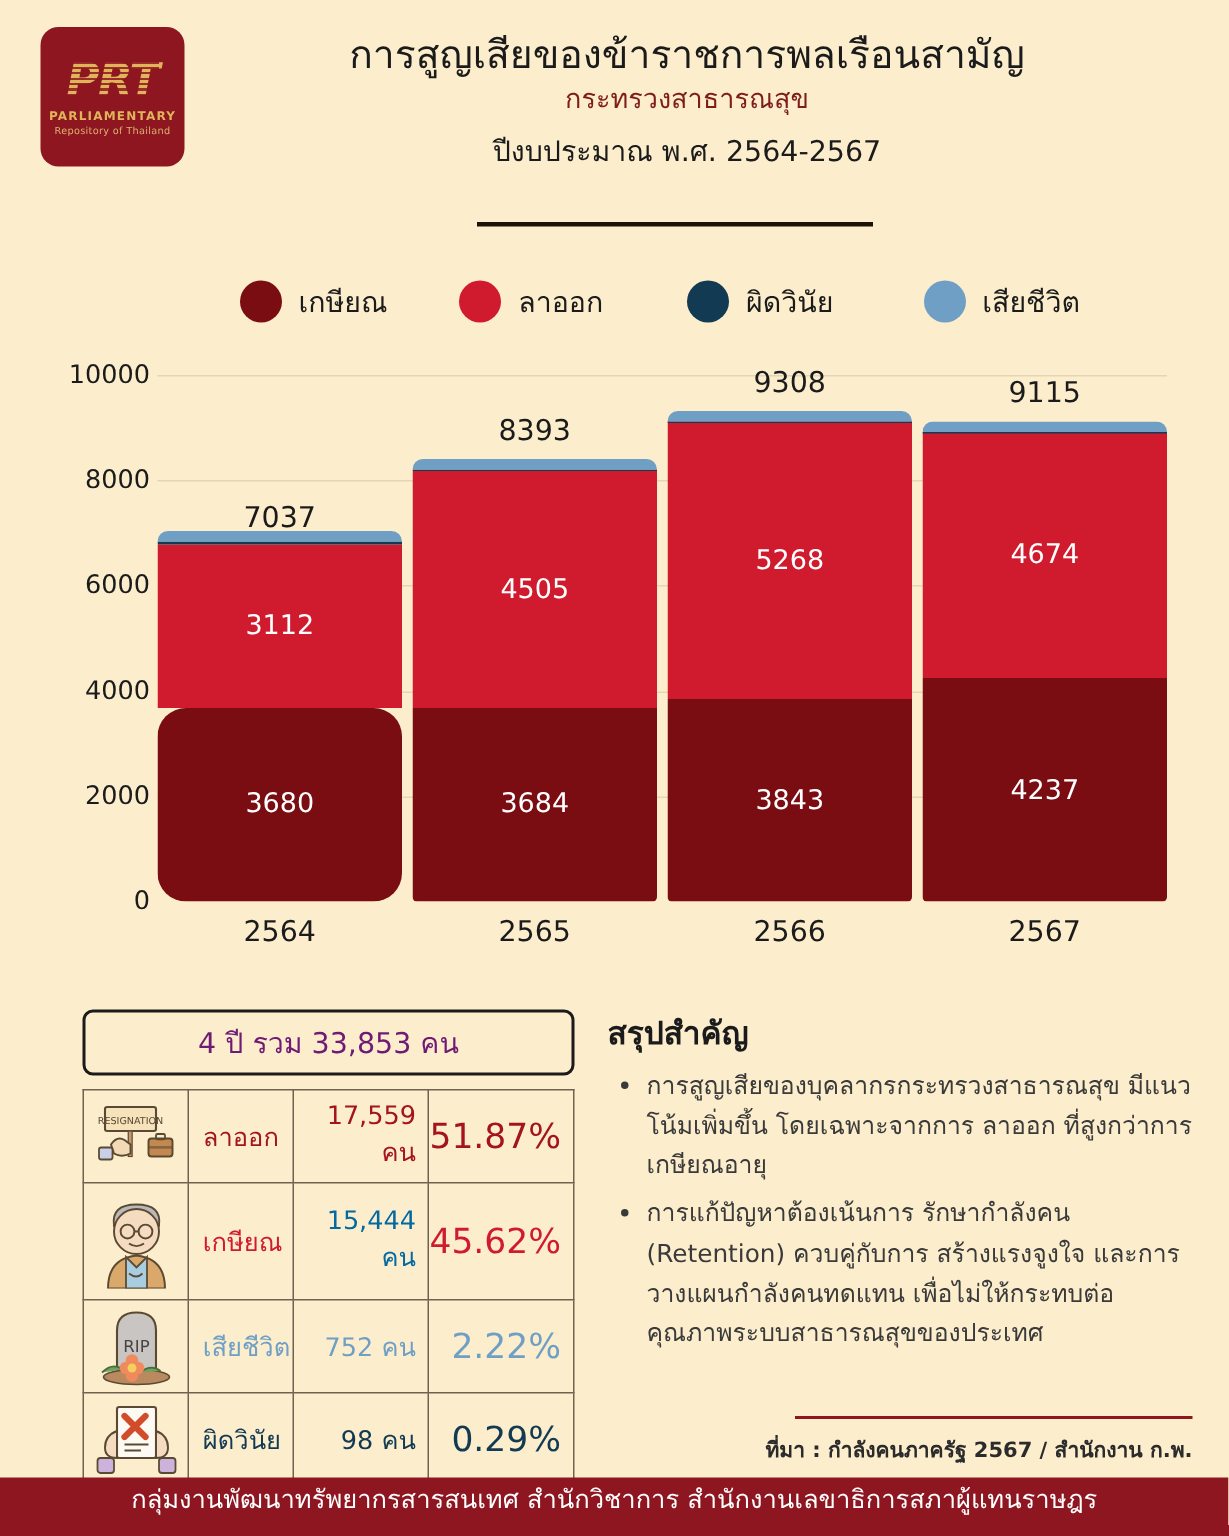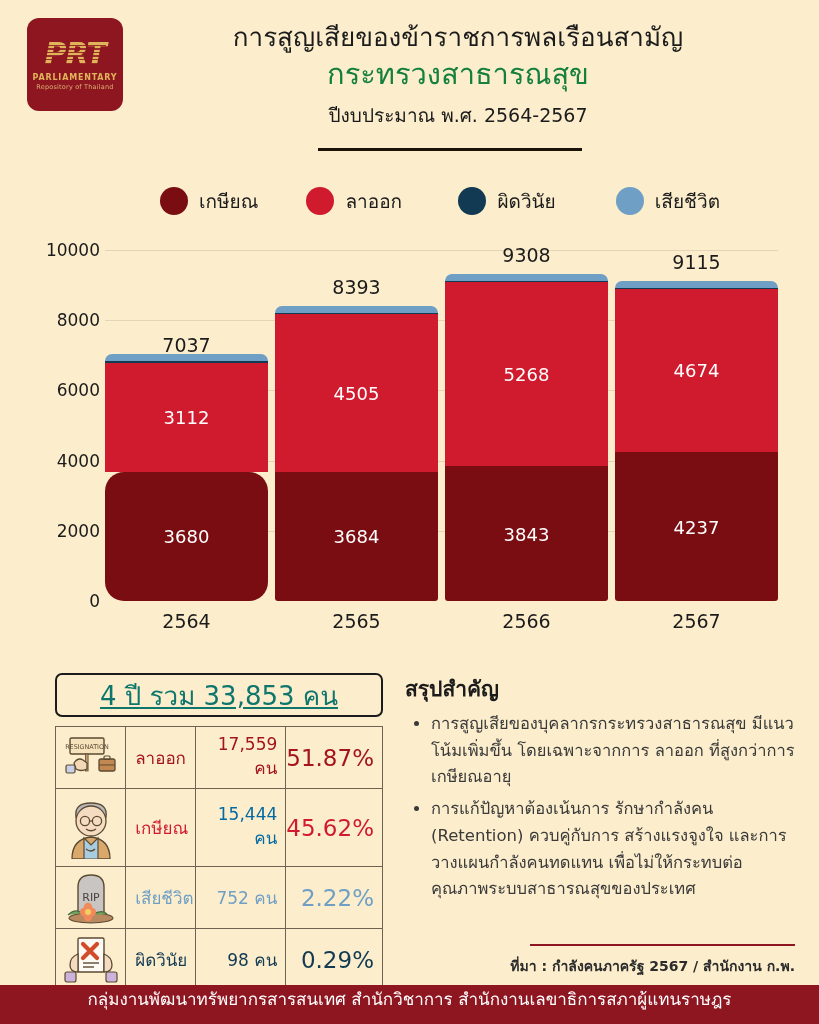--- a/index.html
+++ b/index.html
@@ -34,21 +34,21 @@
     pointer-events: none;
   }
   .logo-sub1 {
     font-size: 8px; font-weight: bold; color: #e0b55a;
     letter-spacing: 0.8px; margin-top: 4px;
   }
   .logo-sub2 { font-size: 6.5px; color: #dbb070; letter-spacing: 0.2px; margin-top: 1px; }
 
   .title-wrap { position: absolute; left: 148px; top: 20px; width: 620px; text-align: center; }
   .title-1 { font-size: 26px; color: #1b1b1b; line-height: 1.35; }
-  .title-2 { font-size: 29px; color: #15803d; line-height: 1.35; }
+  .title-2 { font-size: 18px; color: #7f1d1d; line-height: 1.35; }
   .title-3 { font-size: 19px; color: #1b1b1b; margin-top: 6px; }
 
   .head-rule {
     position: absolute; left: 318px; top: 148px; width: 264px;
     height: 3px; background: #1b1208;
   }
 
   
   .legend { position: absolute; left: 160px; top: 186px; width: 560px; display: flex; }
   .legend-item { display: flex; align-items: center; }
@@ -90,21 +90,21 @@
   .xlabel { flex: 1 1 0; margin-right: 7px; text-align: center; font-size: 19px; color: #1b1b1b; }
   .xlabel:last-child { margin-right: 0; }
 
   
   .total-box {
     position: absolute; left: 55px; top: 673px; width: 328px; height: 44px;
     border: 2px solid #1b1b1b; border-radius: 7px;
     display: flex; align-items: center; justify-content: center;
     background: #fceecd;
   }
-  .total-text { font-size: 26px; color: #0f766e; text-decoration: underline; }
+  .total-text { font-size: 19px; color: #701a75; }
 
   
   .tbl {
     position: absolute; left: 55px; top: 726px;
     width: 328px; border-collapse: collapse; background: #fceecd;
   }
   .tbl td { border: 1.5px solid #6e6250; padding: 0; vertical-align: middle; }
   .c-icon { width: 76px; height: 62px; text-align: center; }
   .c-name { width: 74px; padding-left: 9px !important; font-size: 17px; }
   .c-num  { width: 104px; text-align: right; padding-right: 8px !important; font-size: 17px; }

